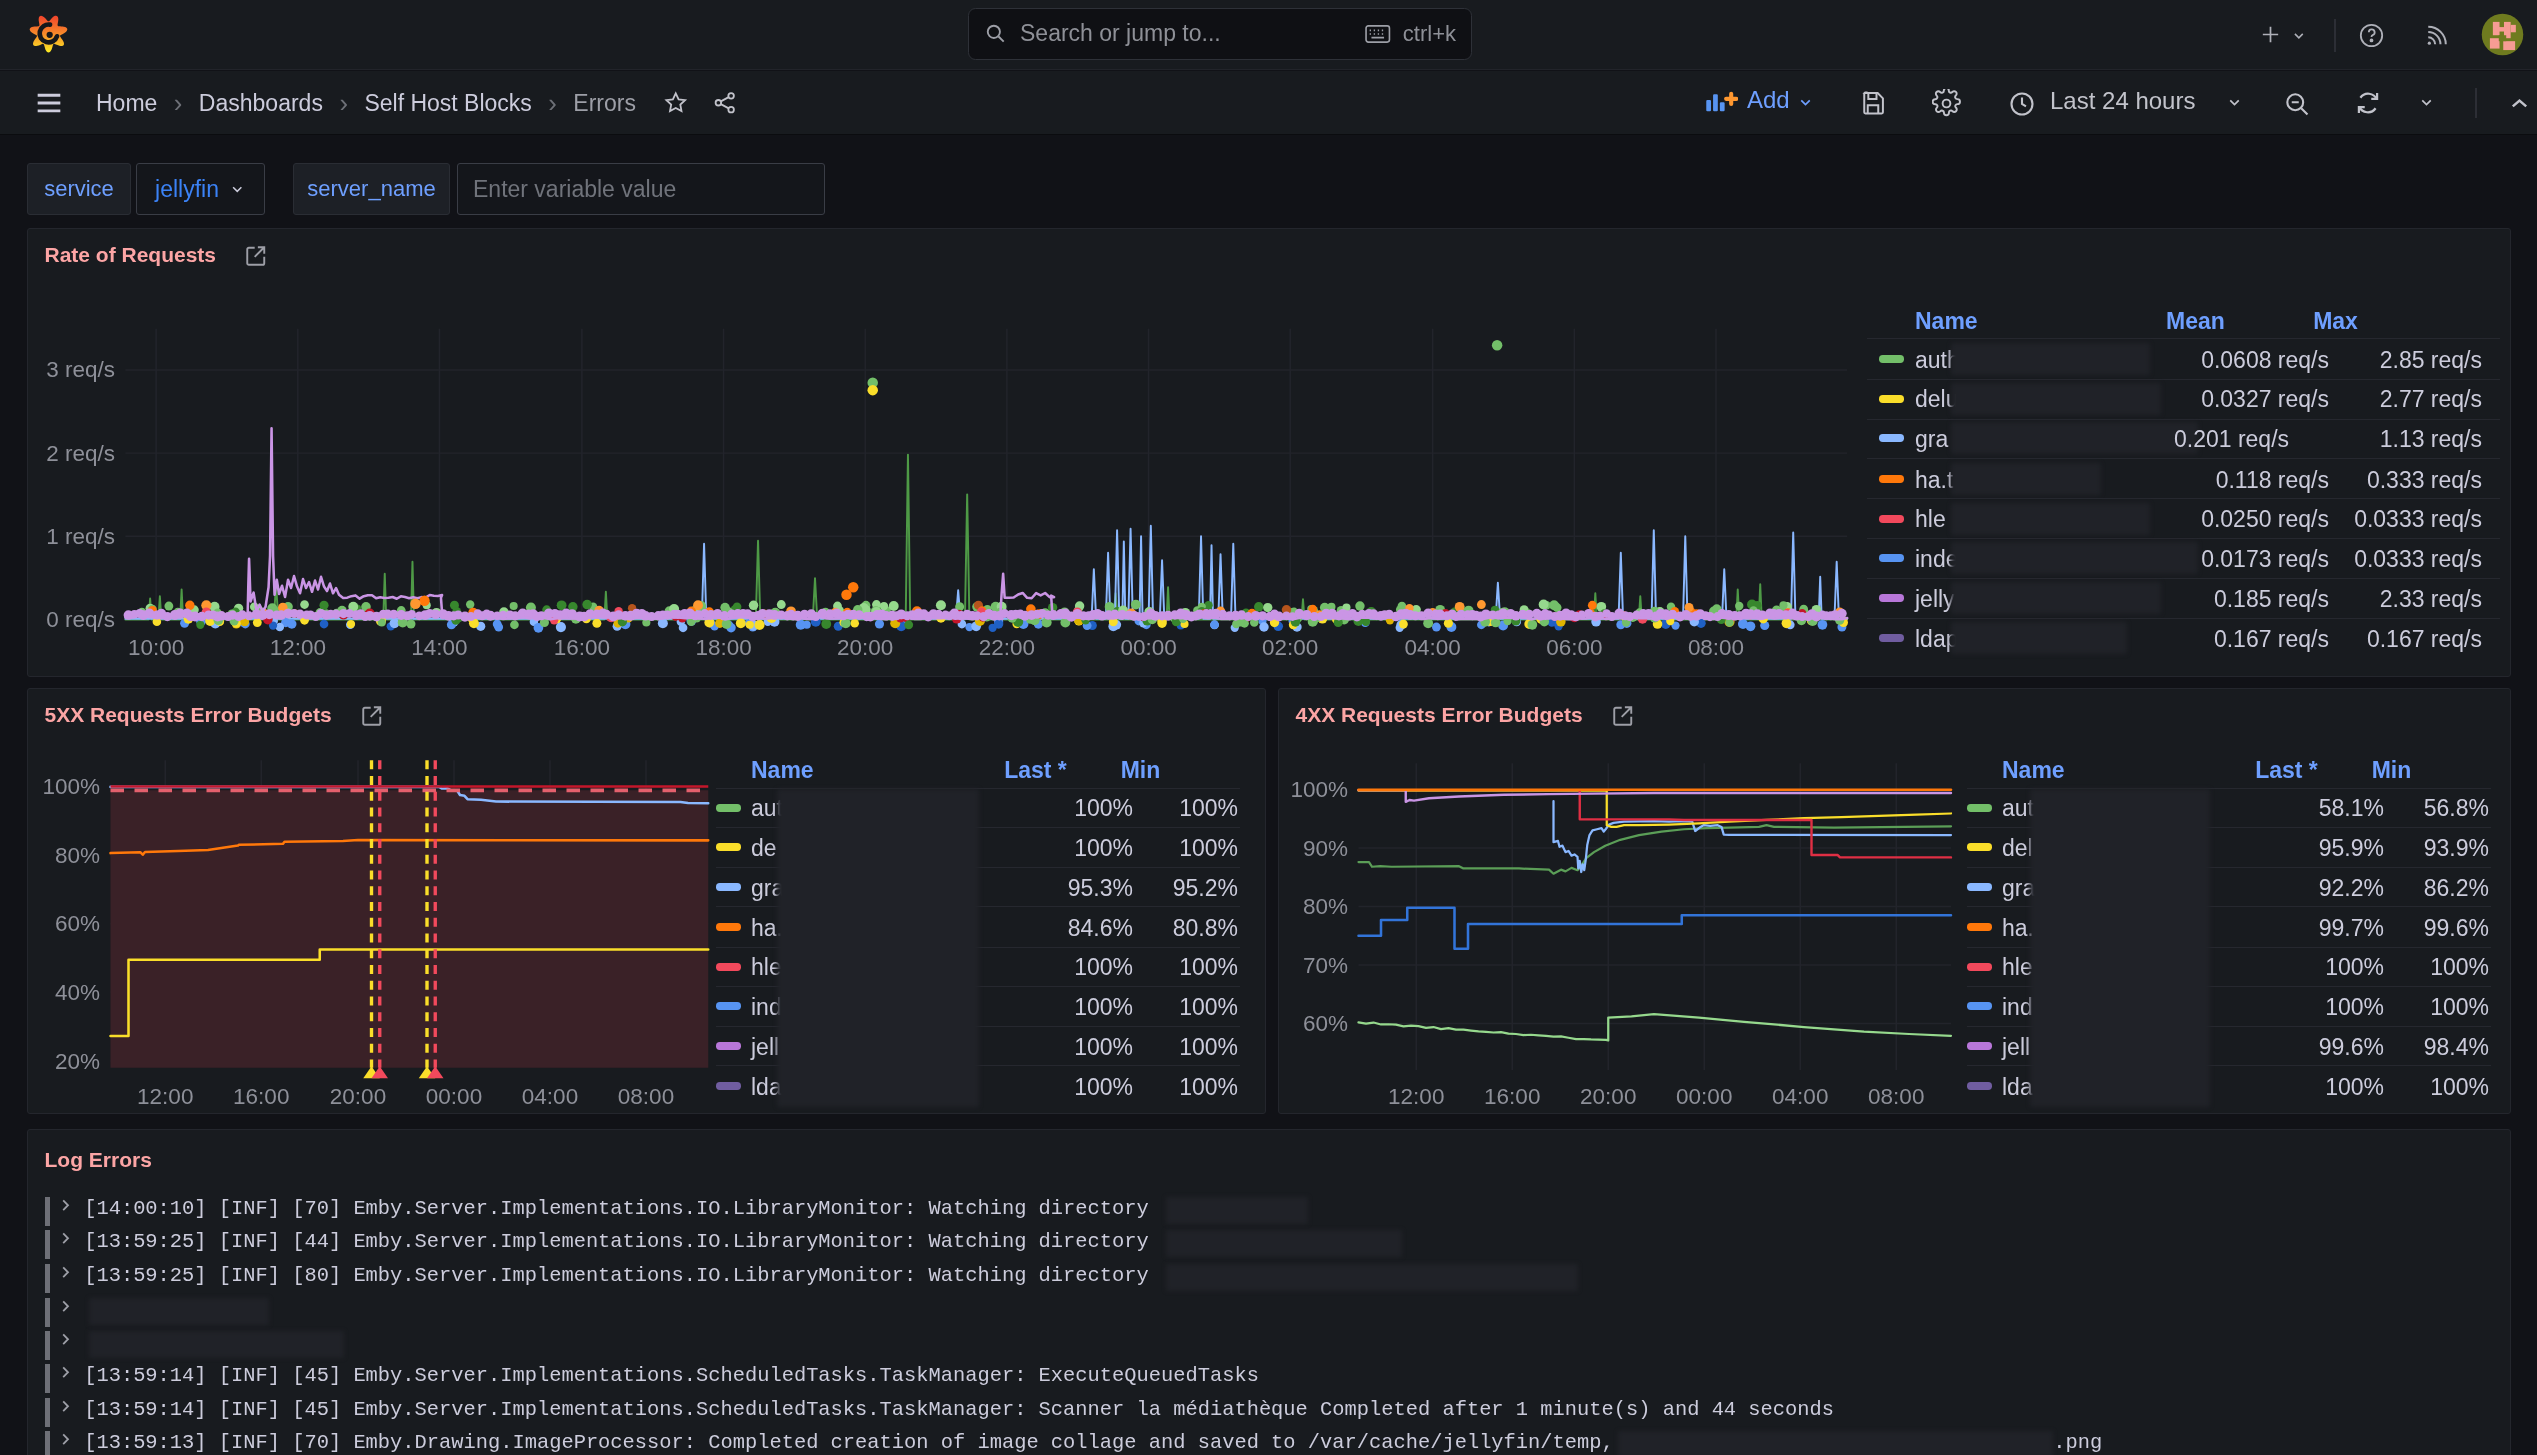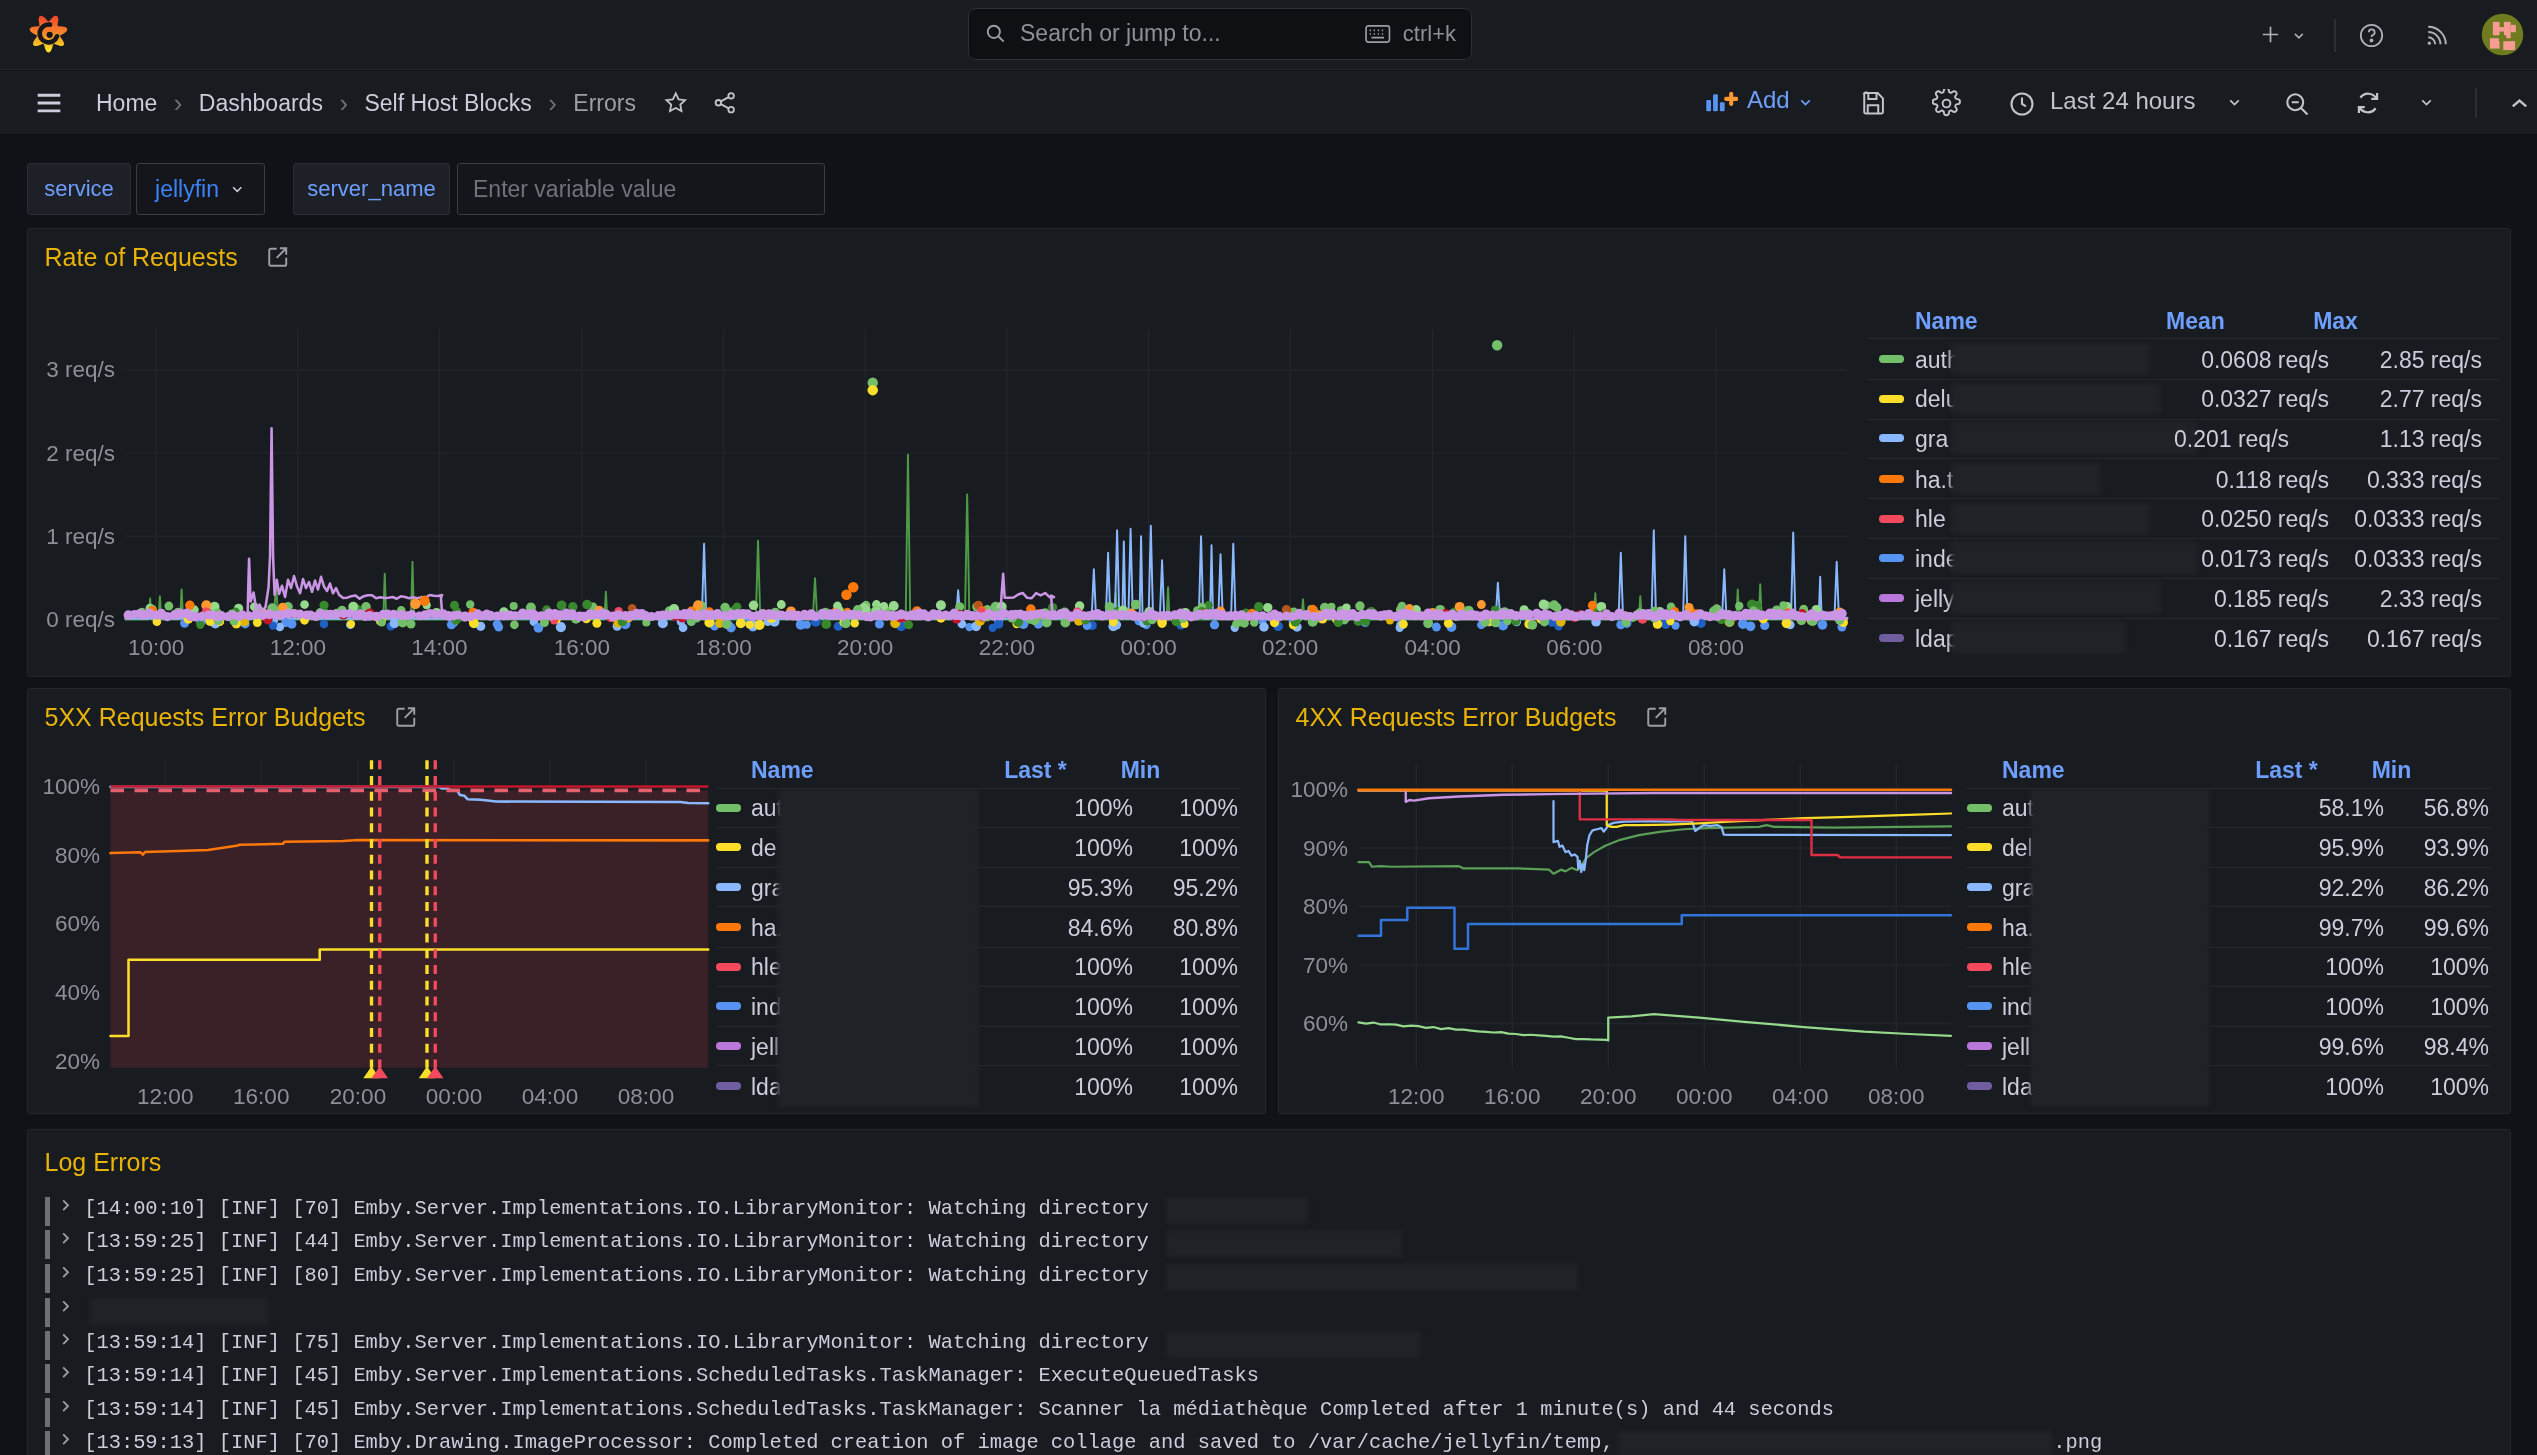--- a/index.html
+++ b/index.html
@@ -21,21 +21,21 @@
 .vdiv2{width:1.5px;height:30px;background:#2c2e35;}
 .varrow{position:absolute;left:0;top:136px;width:100%;height:92px;background:#111217;}
 .vlabel,.vval,.vinput{position:absolute;top:27px;height:52px;border-radius:3px;display:flex;align-items:center;justify-content:center;}
 .vlabel{background:#1d2026;border:1.5px solid #2a2d34;}
 .vlabel span{color:#6e9fff;font-size:22px;font-weight:500;}
 .vval{background:#14161b;border:1.5px solid #3a3d46;gap:10.5px;}
 .vval span{color:#3b82f6;font-size:23px;}
 .vinput{background:#14161b;border:1.5px solid #3a3d46;justify-content:flex-start;padding-left:15px;}
 .vinput span{color:#70737b;font-size:23px;}
 .panel{position:absolute;background:#181b1f;border:1.5px solid #24262d;border-radius:3px;}
-.ptitle{position:absolute;left:16.5px;top:13.5px;font-size:25px;font-weight:400;color:#eab308;display:flex;align-items:center;}
+.ptitle{position:absolute;left:16.5px;top:13.5px;font-size:21px;font-weight:700;color:#fca5a5;display:flex;align-items:center;}
 .plink{margin-left:27px;}
 .ax{fill:#8e9099;font-size:30px;font-family:"Liberation Sans",sans-serif;}
 .lhdr{position:absolute;color:#6e9fff;font-size:23px;font-weight:700;}
 .lhdr.r{text-align:center;}
 .lval{position:absolute;color:#ccccdc;font-size:23px;text-align:right;}
 .lname{position:absolute;color:#ccccdc;font-size:23px;}
 .lsep{position:absolute;height:0.7px;background:#26282f;}
 .pill{position:absolute;width:25px;height:7.5px;border-radius:3.7px;}
 .blur{position:absolute;height:31.5px;background:#202228;border-radius:3px;filter:blur(2.2px);}
 .logrow{position:absolute;left:16.5px;height:33px;display:flex;}
@@ -1223,21 +1223,20 @@
       <svg class="lchev" width="16.5" height="16.5" viewBox="0 0 24 24" fill="none" stroke="#9d9fa7" stroke-width="2.6">
         <path d="M9 5l7 7-7 7"></path>
       </svg>
       <span class="lblur" style="width:180px;"></span>
     </div>
 <div class="logrow" style="top:201px;">
       <span class="lbar"></span>
       <svg class="lchev" width="16.5" height="16.5" viewBox="0 0 24 24" fill="none" stroke="#9d9fa7" stroke-width="2.6">
         <path d="M9 5l7 7-7 7"></path>
       </svg>
-      <span class="ltxt">[13:59:14] [INF] [75] Emby.Server.Implementations.IO.LibraryMonitor: Watching directory </span>
       <span class="lblur" style="width:255px;"></span>
     </div>
 <div class="logrow" style="top:234px;">
       <span class="lbar"></span>
       <svg class="lchev" width="16.5" height="16.5" viewBox="0 0 24 24" fill="none" stroke="#9d9fa7" stroke-width="2.6">
         <path d="M9 5l7 7-7 7"></path>
       </svg>
       <span class="ltxt">[13:59:14] [INF] [45] Emby.Server.Implementations.ScheduledTasks.TaskManager: ExecuteQueuedTasks</span>
     </div>
 <div class="logrow" style="top:268px;">

